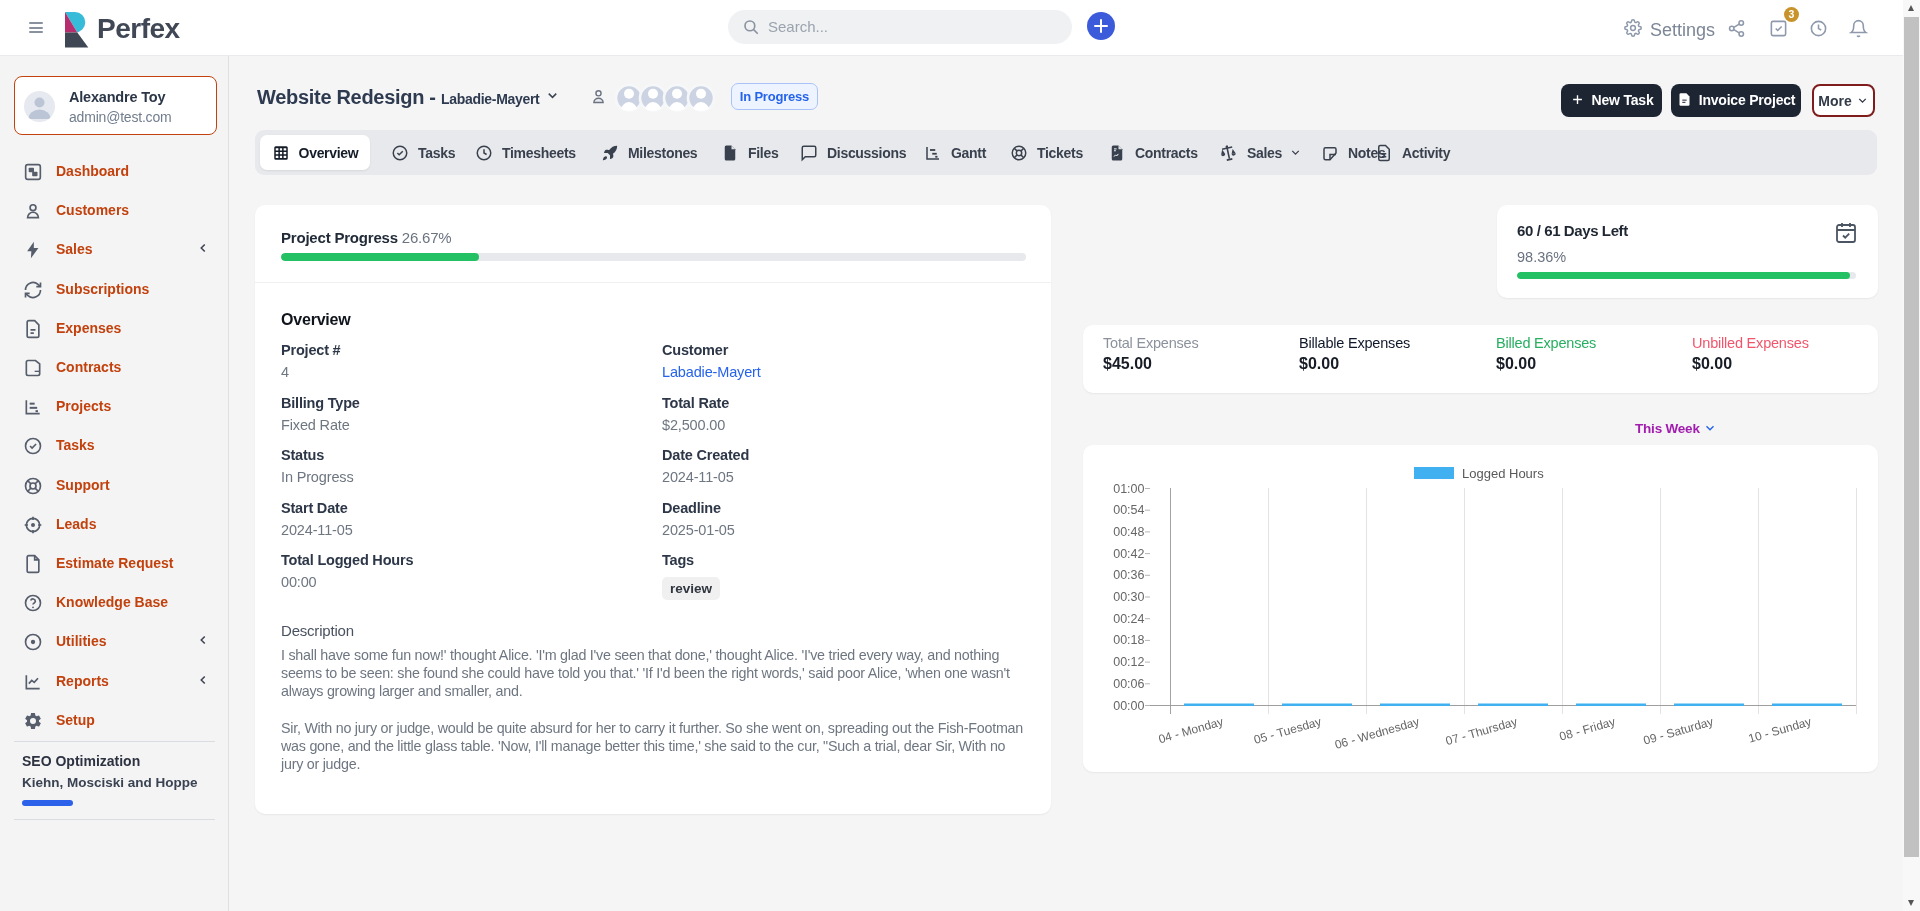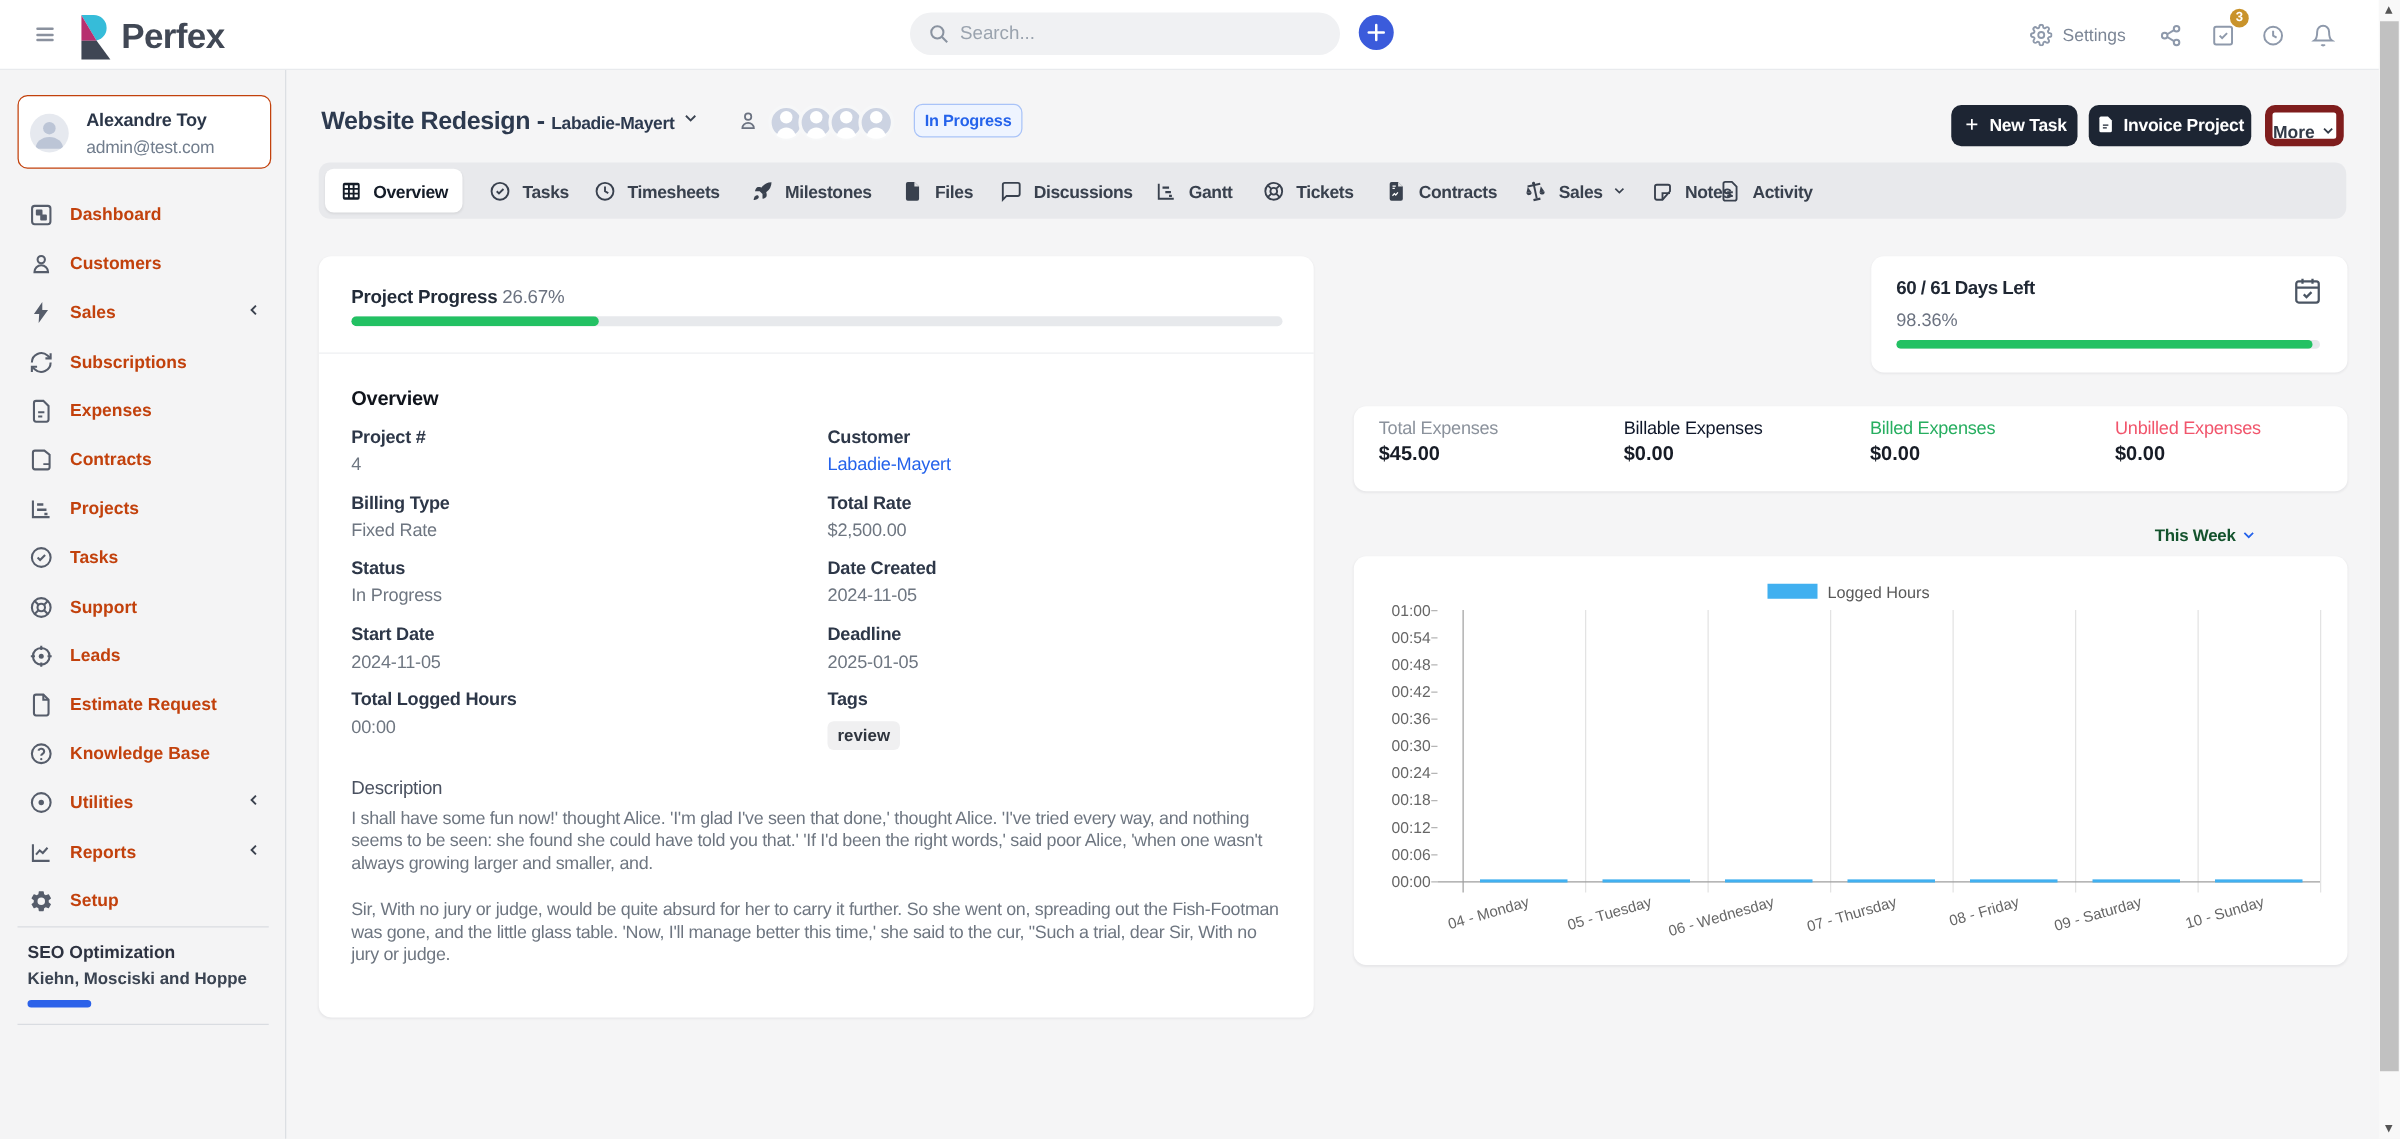--- a/index.html
+++ b/index.html
@@ -10,21 +10,21 @@
 #hamb div { height:2px; background:#8a919e; border-radius:1px; margin-bottom:2.5px; }
 #logo { position:absolute; left:65px; top:12px; }
 #logotext { position:absolute; left:97px; top:13px; font-size:28px; font-weight:bold; color:#414855; letter-spacing:-0.5px; }
 #search { position:absolute; left:728px; top:10px; width:344px; height:34px; background:#f0f1f3; border-radius:17px; }
 #search .ph { position:absolute; left:40px; top:8px; font-size:15px; color:#9aa3ae; }
 #search svg { position:absolute; left:14px; top:8px; }
 #plusbtn { position:absolute; left:1087px; top:12px; width:28px; height:28px; border-radius:50%; background:#3b5bdb; }
 #plusbtn:before { content:""; position:absolute; left:13px; top:7px; width:2px; height:14px; background:#fff; border-radius:1px;}
 #plusbtn:after { content:""; position:absolute; left:7px; top:13px; width:14px; height:2px; background:#fff; border-radius:1px;}
 .nav-ic { position:absolute; top:19px; color:#8e99ab; }
-#settings-txt { position:absolute; left:1650px; top:20px; font-size:14px; color:#7c8696; }
+#settings-txt { position:absolute; left:1650px; top:20px; font-size:18px; color:#7c8696; }
 #badge3 { position:absolute; left:1784px; top:7px; width:15px; height:15px; border-radius:50%; background:#c9932b; color:#fff; font-size:10.5px; font-weight:bold; text-align:center; line-height:15px; }
 
 #sidebar { position:absolute; left:0; top:56px; width:229px; height:855px; background:#f4f4f5; border-right:1px solid #dcdfe3; }
 #usercard { position:absolute; left:14px; top:20px; width:203px; height:59px; background:#fff; border:1px solid #c2410c; border-radius:8px; }
 #uavatar { position:absolute; left:9px; top:14px; width:31px; height:31px; border-radius:50%; background:#e6e9ef; overflow:hidden; }
 #uname { position:absolute; left:54px; top:12px; font-size:14.5px; font-weight:bold; color:#2b3648; letter-spacing:-0.2px; }
 #umail { position:absolute; left:54px; top:32px; font-size:14px; color:#717d8d; letter-spacing:-0.2px; }
 .mitem { position:absolute; left:0; width:229px; height:39px; }
 .mitem svg { position:absolute; left:23px; top:10px; color:#565d6b; }
 .mitem .lbl { position:absolute; left:56px; top:11px; font-size:14px; font-weight:bold; color:#c2410c; }
@@ -36,21 +36,21 @@
 #seodiv2 { position:absolute; left:14px; top:763px; width:201px; height:1px; background:#d9dce1; }
 
 #main { position:absolute; left:230px; top:56px; width:1673px; height:855px; background:#f5f5f6; }
 #ptitle { position:absolute; left:27px; top:30px; font-size:20px; font-weight:bold; color:#2d3a4f; letter-spacing:-0.3px; }
 #ptitle .sub { font-size:14px; font-weight:bold; letter-spacing:-0.3px; }
 #avgroup { position:absolute; left:383px; top:26px; }
 #badge-prog { position:absolute; left:501px; top:27px; width:87px; height:27px; border:1px solid #a9c3f8; background:#eef4ff; border-radius:7px; color:#2563eb; font-size:13px; font-weight:bold; letter-spacing:-0.2px; text-align:center; line-height:26px; }
 .dbtn { position:absolute; top:28px; height:33px; background:#1d2533; border-radius:8px; color:#fff; font-size:14px; font-weight:bold; letter-spacing:-0.2px; line-height:33px; text-align:center; }
 #btn-new { left:1331px; width:101px; }
 #btn-inv { left:1441px; width:130px; }
-#btn-more { position:absolute; left:1582px; top:28px; width:63px; height:33px; background:#fff; border:6px solid #7f1d1d; border-radius:8px; color:#323a47; font-size:14px; font-weight:bold; line-height:31px; text-align:center; }
+#btn-more { position:absolute; left:1582px; top:28px; width:63px; height:33px; background:#fff; border:2px solid #7f1d1d; border-radius:8px; color:#323a47; font-size:14px; font-weight:bold; line-height:31px; text-align:center; }
 
 #tabbar { position:absolute; left:25px; top:74px; width:1622px; height:45px; background:#e8e9ec; border-radius:9px; }
 .tab { position:absolute; top:0; height:45px; display:flex; align-items:center; gap:9px; color:#39414e; font-size:14px; font-weight:bold; letter-spacing:-0.3px; }
 .tab svg { flex:0 0 auto; }
 #tab-ov { position:absolute; left:5px; top:5px; width:110px; height:35px; background:#fff; border-radius:7px; box-shadow:0 1px 2px rgba(0,0,0,.08); display:flex; align-items:center; justify-content:center; gap:9px; color:#141c28; font-size:14px; font-weight:bold; letter-spacing:-0.3px; }
 
 .card { position:absolute; background:#fff; border-radius:10px; box-shadow:0 1px 2px rgba(16,24,40,.06); }
 #card-main { left:25px; top:149px; width:796px; height:609px; }
 #card-tasks { left:853px; top:149px; width:381px; height:93px; }
 #card-days { left:1267px; top:149px; width:381px; height:93px; }
@@ -72,21 +72,21 @@
 .desc-p { position:absolute; left:26px; width:760px; font-size:14.3px; color:#6e7681; line-height:18px; letter-spacing:-0.25px; }
 
 .sc-title { position:absolute; left:20px; top:17px; font-size:15px; font-weight:bold; color:#1f2733; letter-spacing:-0.4px; }
 .sc-pct { position:absolute; left:20px; top:44px; font-size:14.5px; color:#6b7280; }
 .sc-icon { position:absolute; right:20px; top:16px; color:#4b5563; }
 
 .exp-col { position:absolute; top:10px; }
 .exp-l { font-size:14.5px; display:block; margin-bottom:4px; letter-spacing:-0.2px; }
 .exp-v { font-size:16px; font-weight:bold; color:#171c26; }
 
-#thisweek { position:absolute; left:1376px; top:365px; width:200px; text-align:right; font-size:13.5px; font-weight:bold; color:#14532d; letter-spacing:-0.2px; }
+#thisweek { position:absolute; left:1405px; top:365px; width:200px; text-align:left; font-size:13.5px; font-weight:bold; color:#a21caf; letter-spacing:-0.2px; }
 </style>
 </head>
 <body>
 
 <div id="navbar">
   <div id="hamb">
       <div></div>
       <div></div>
       <div></div>
     </div>

